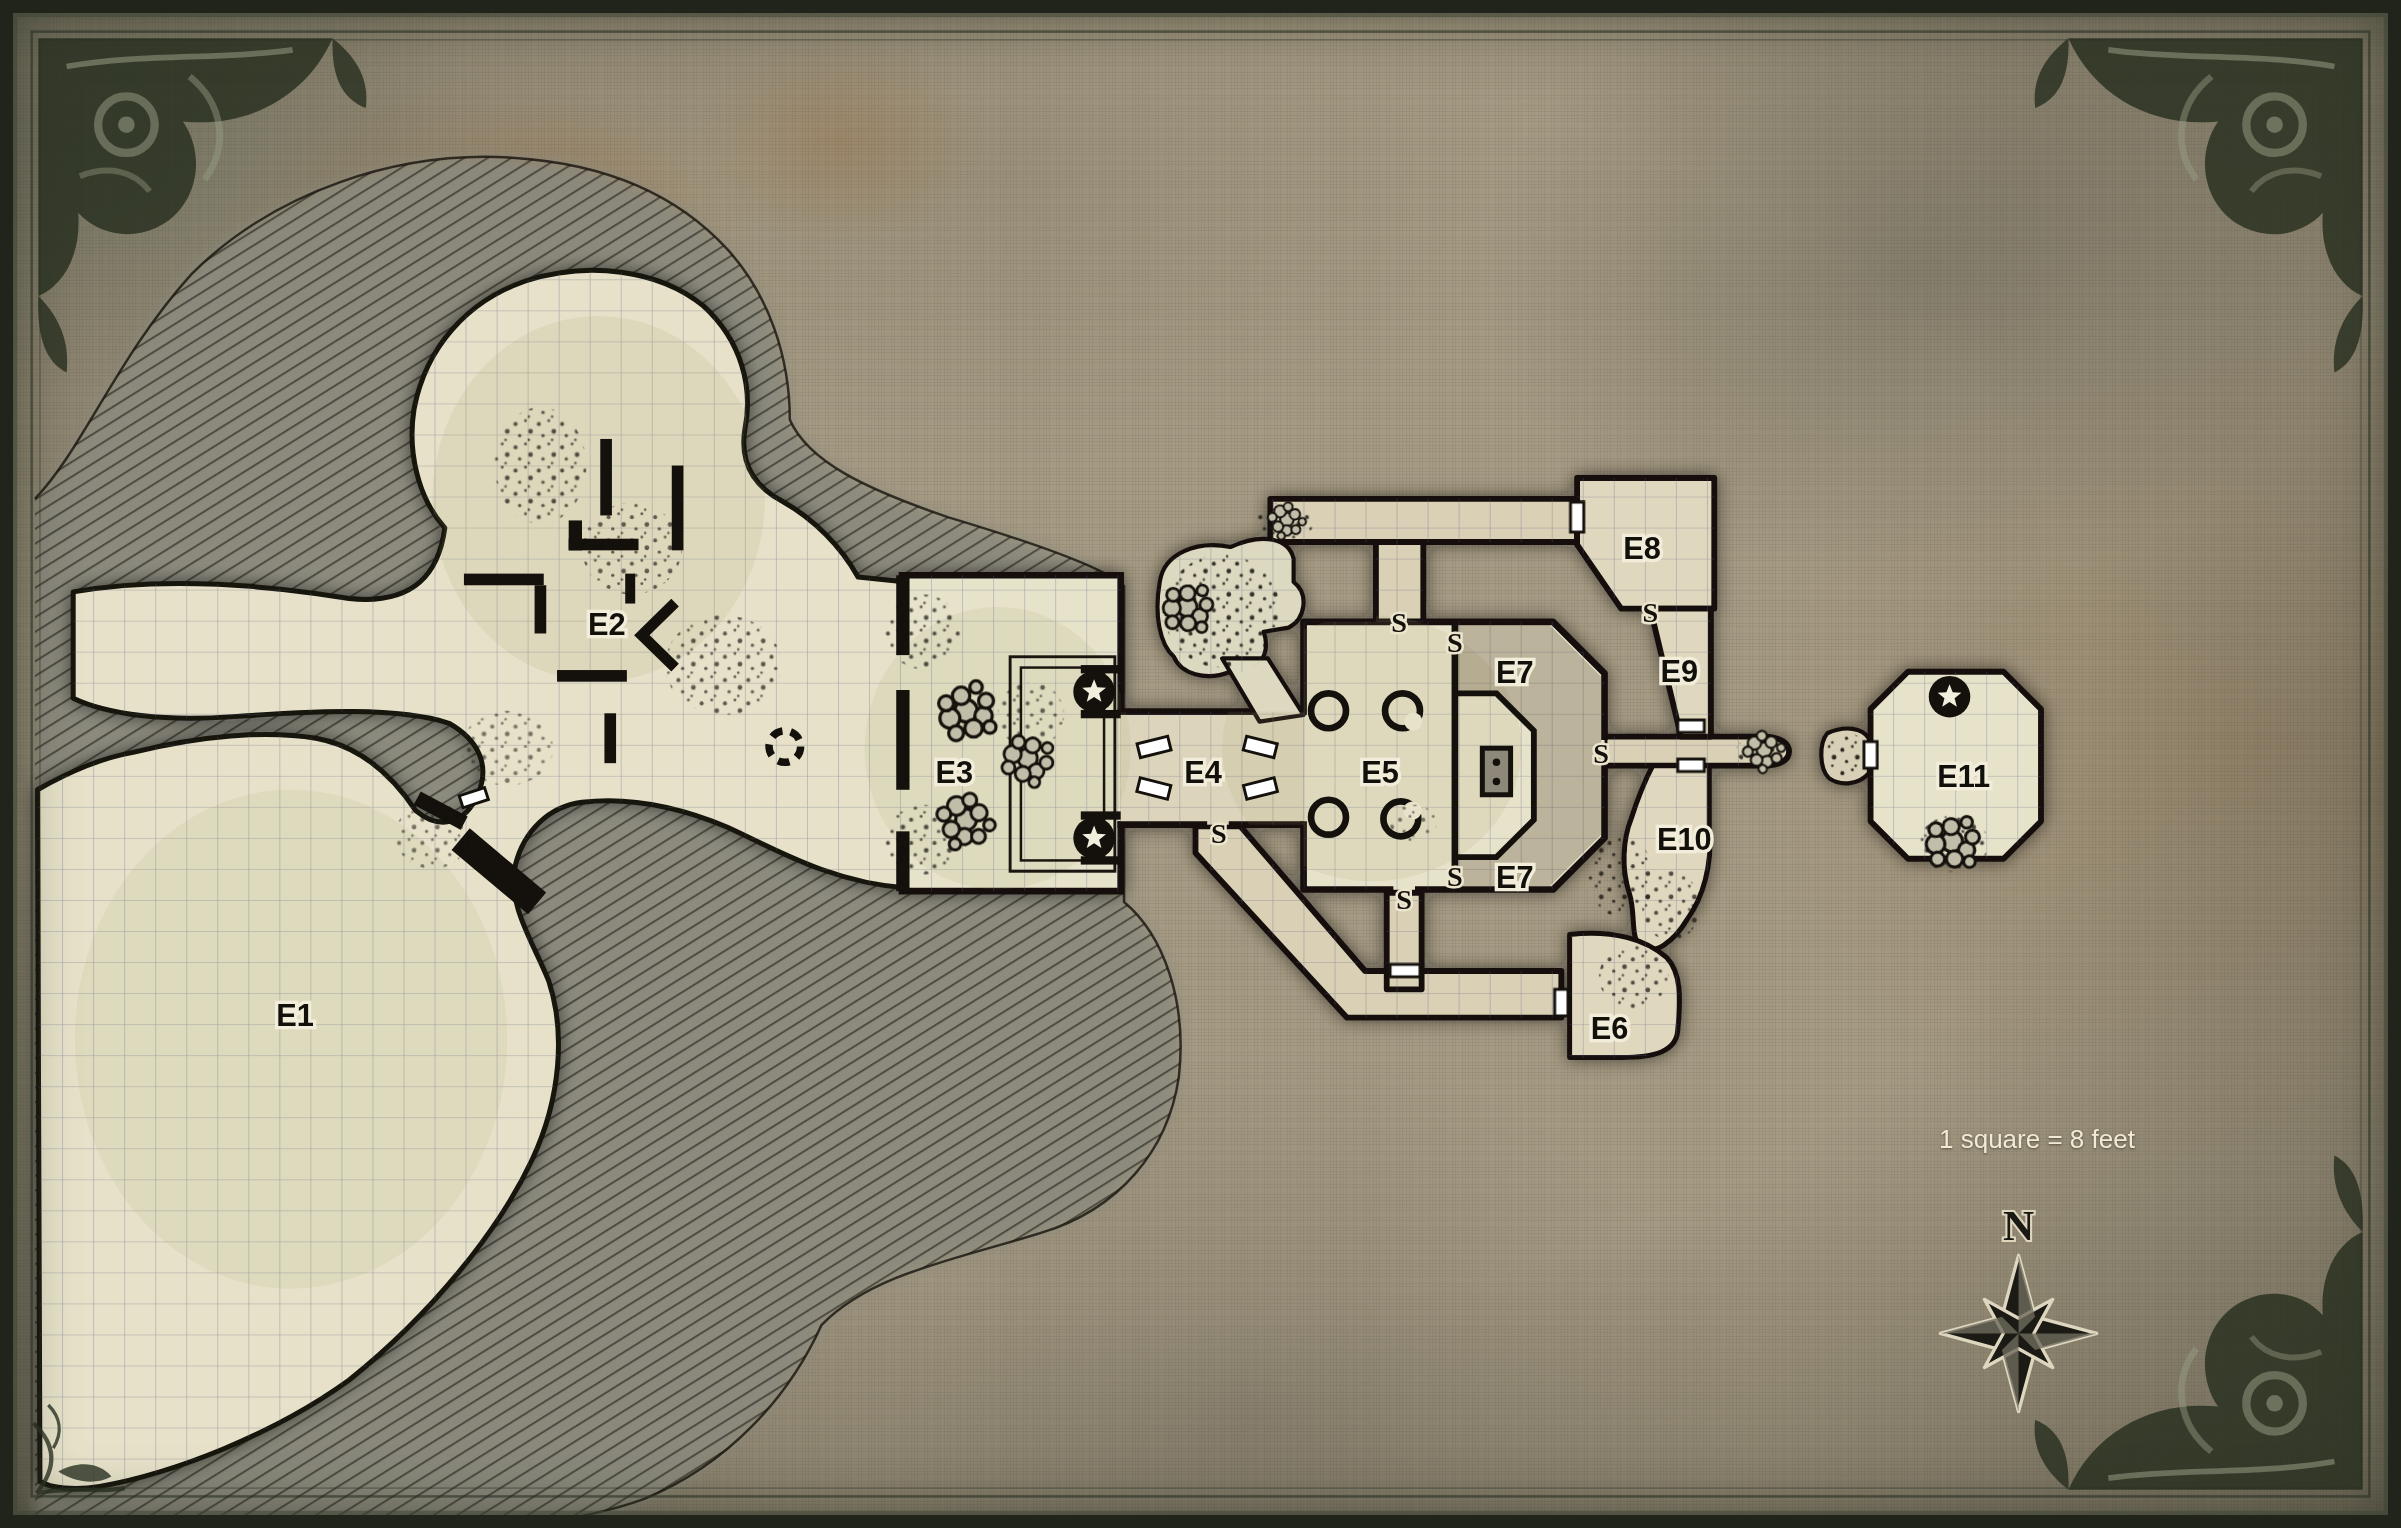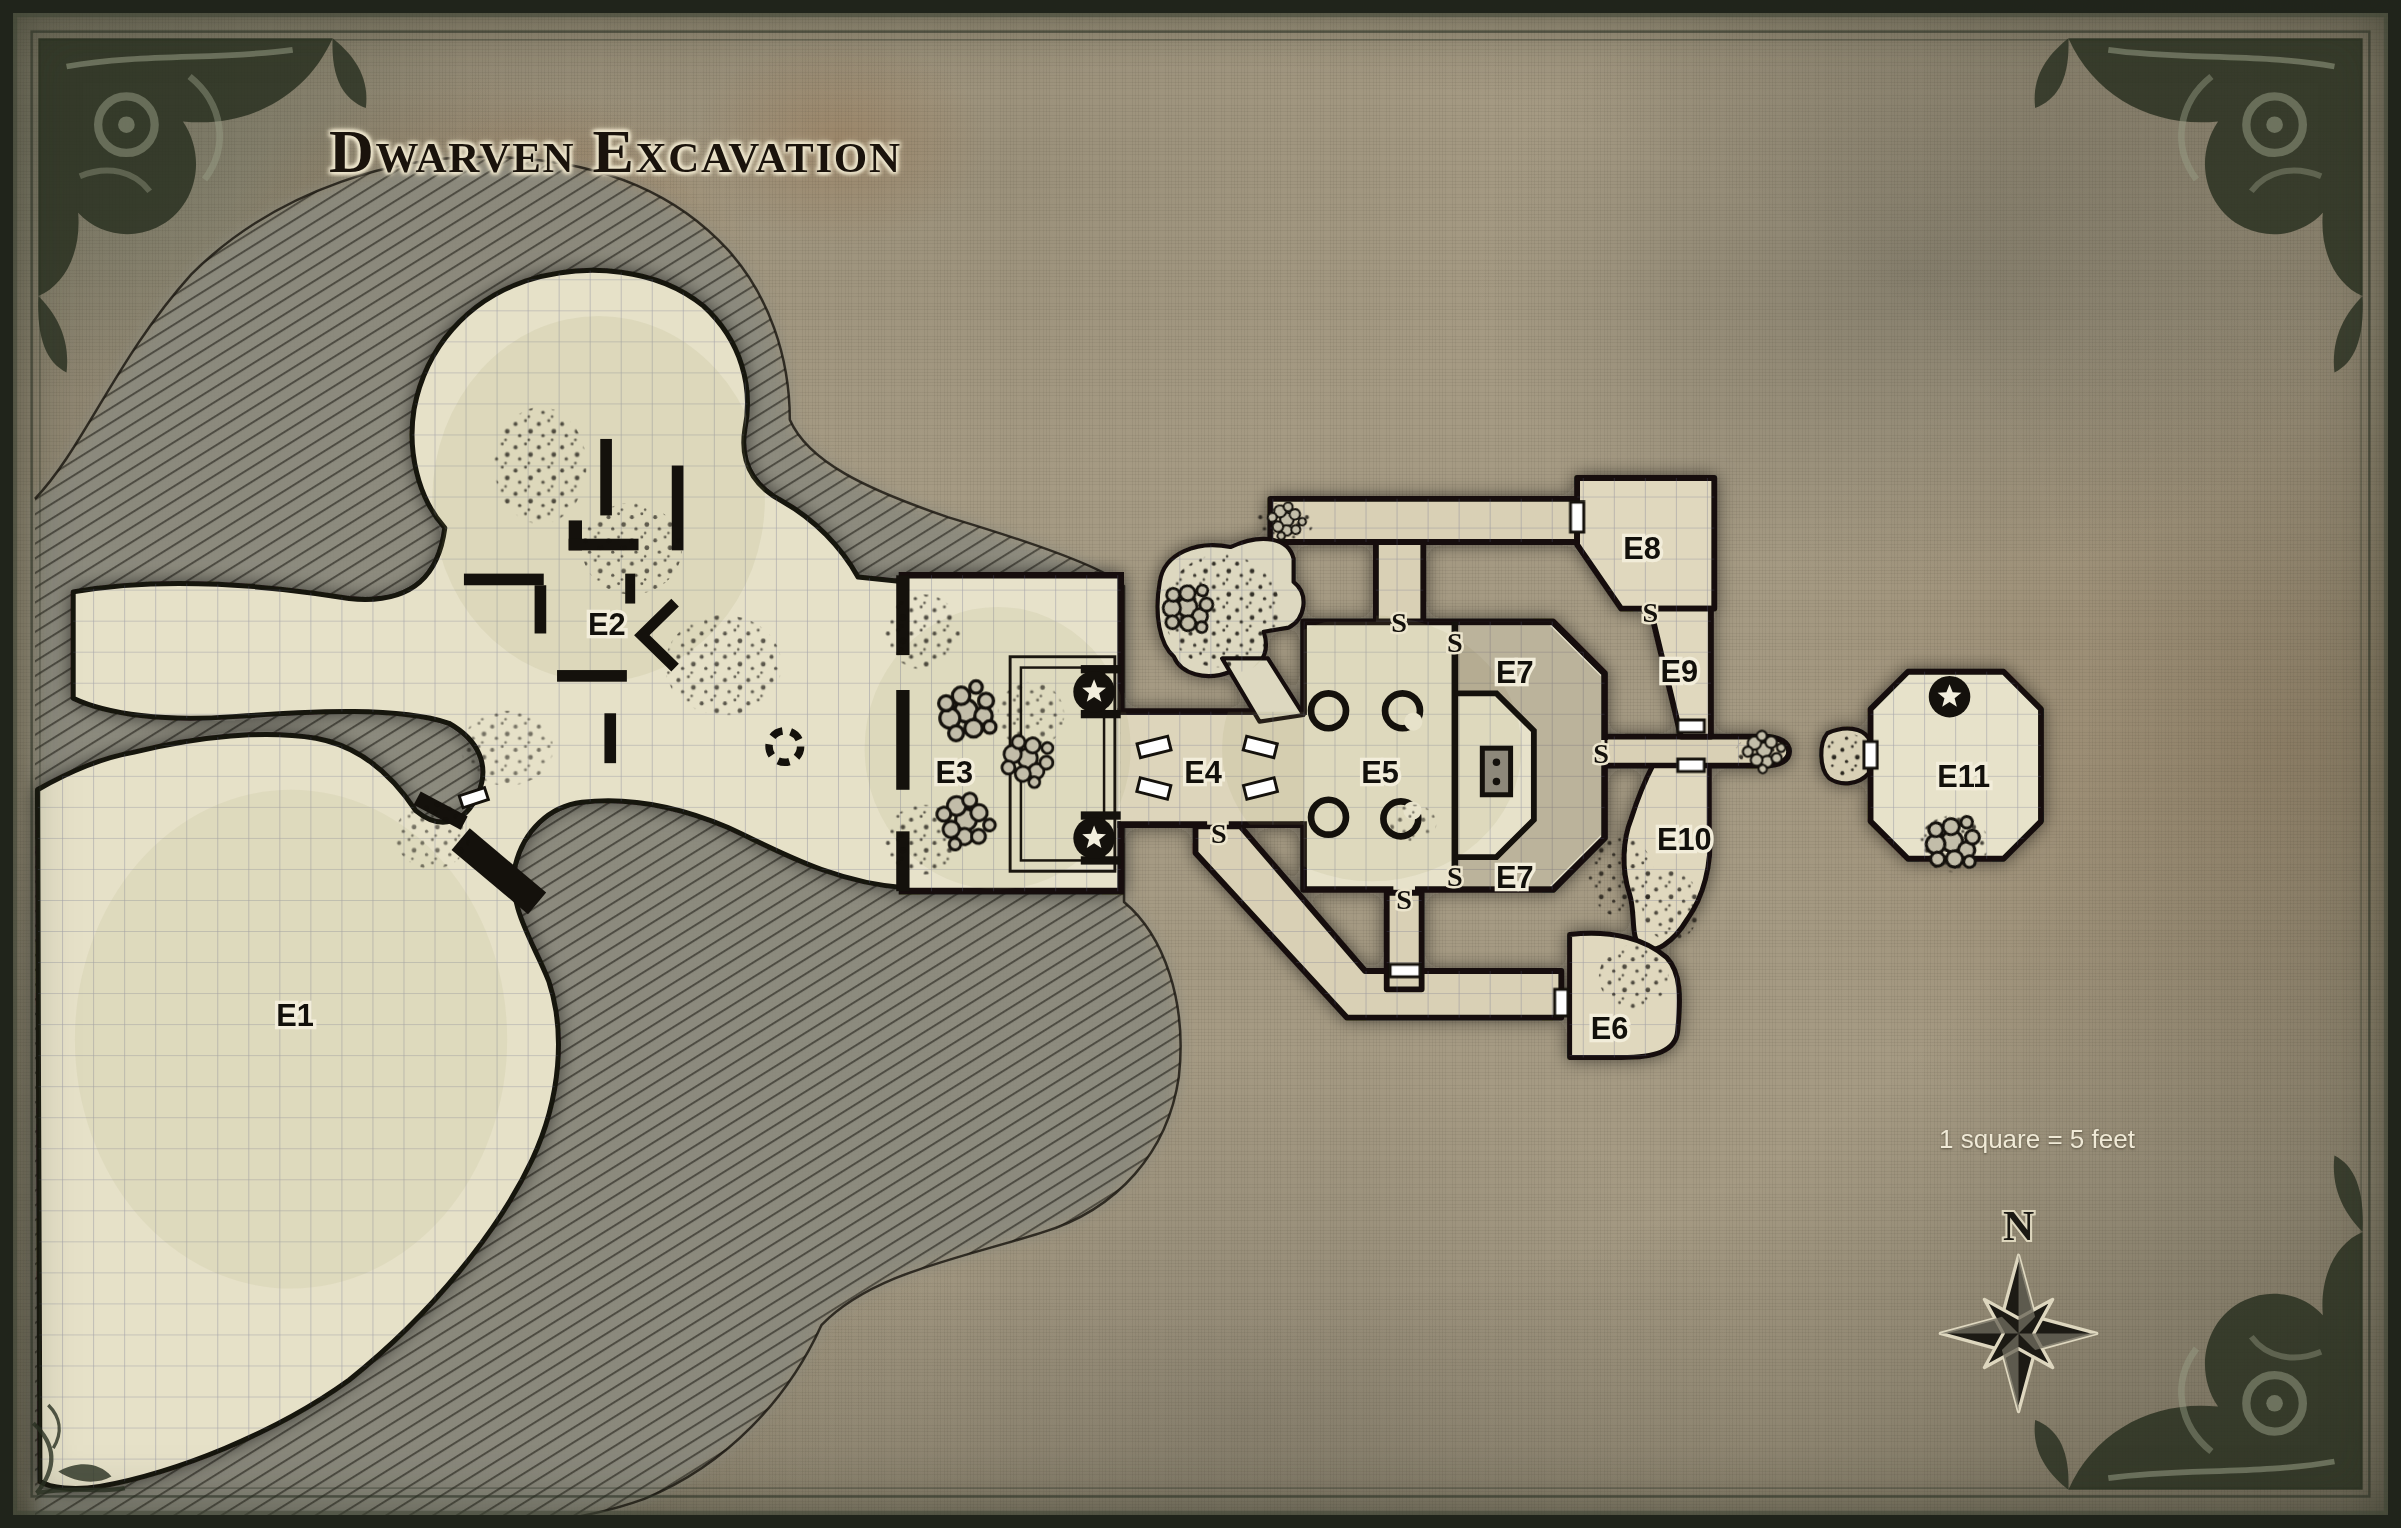--- a/index.html
+++ b/index.html
@@ -304,17 +304,16 @@
   <use href="#corner-orn" transform="translate(2888,0) scale(-1,1)"></use>
   <use href="#corner-orn" transform="translate(2888,1838) scale(-1,-1)"></use>
   <g stroke="#2a3122" fill="none" opacity=".8">
     <path d="M40,1712 C66,1736 70,1764 44,1796" stroke-width="5"></path>
     <path d="M44,1796 C86,1788 122,1796 150,1790" stroke-width="5"></path>
     <path d="M70,1770 C96,1756 120,1760 134,1776 C116,1786 92,1784 70,1770 Z" fill="#2a3122" stroke="none"></path>
     <path d="M64,1742 C76,1722 72,1704 58,1690" stroke-width="4"></path>
   </g>
 </svg>
 
-<div class="title">Dwarven Excavation</div>
-<div class="scale-note">1 square = 5 feet</div>
+<div class="scale-note">1 square = 8 feet</div>
 <div class="frame"></div>
 </div>
 
 
 </body></html>

